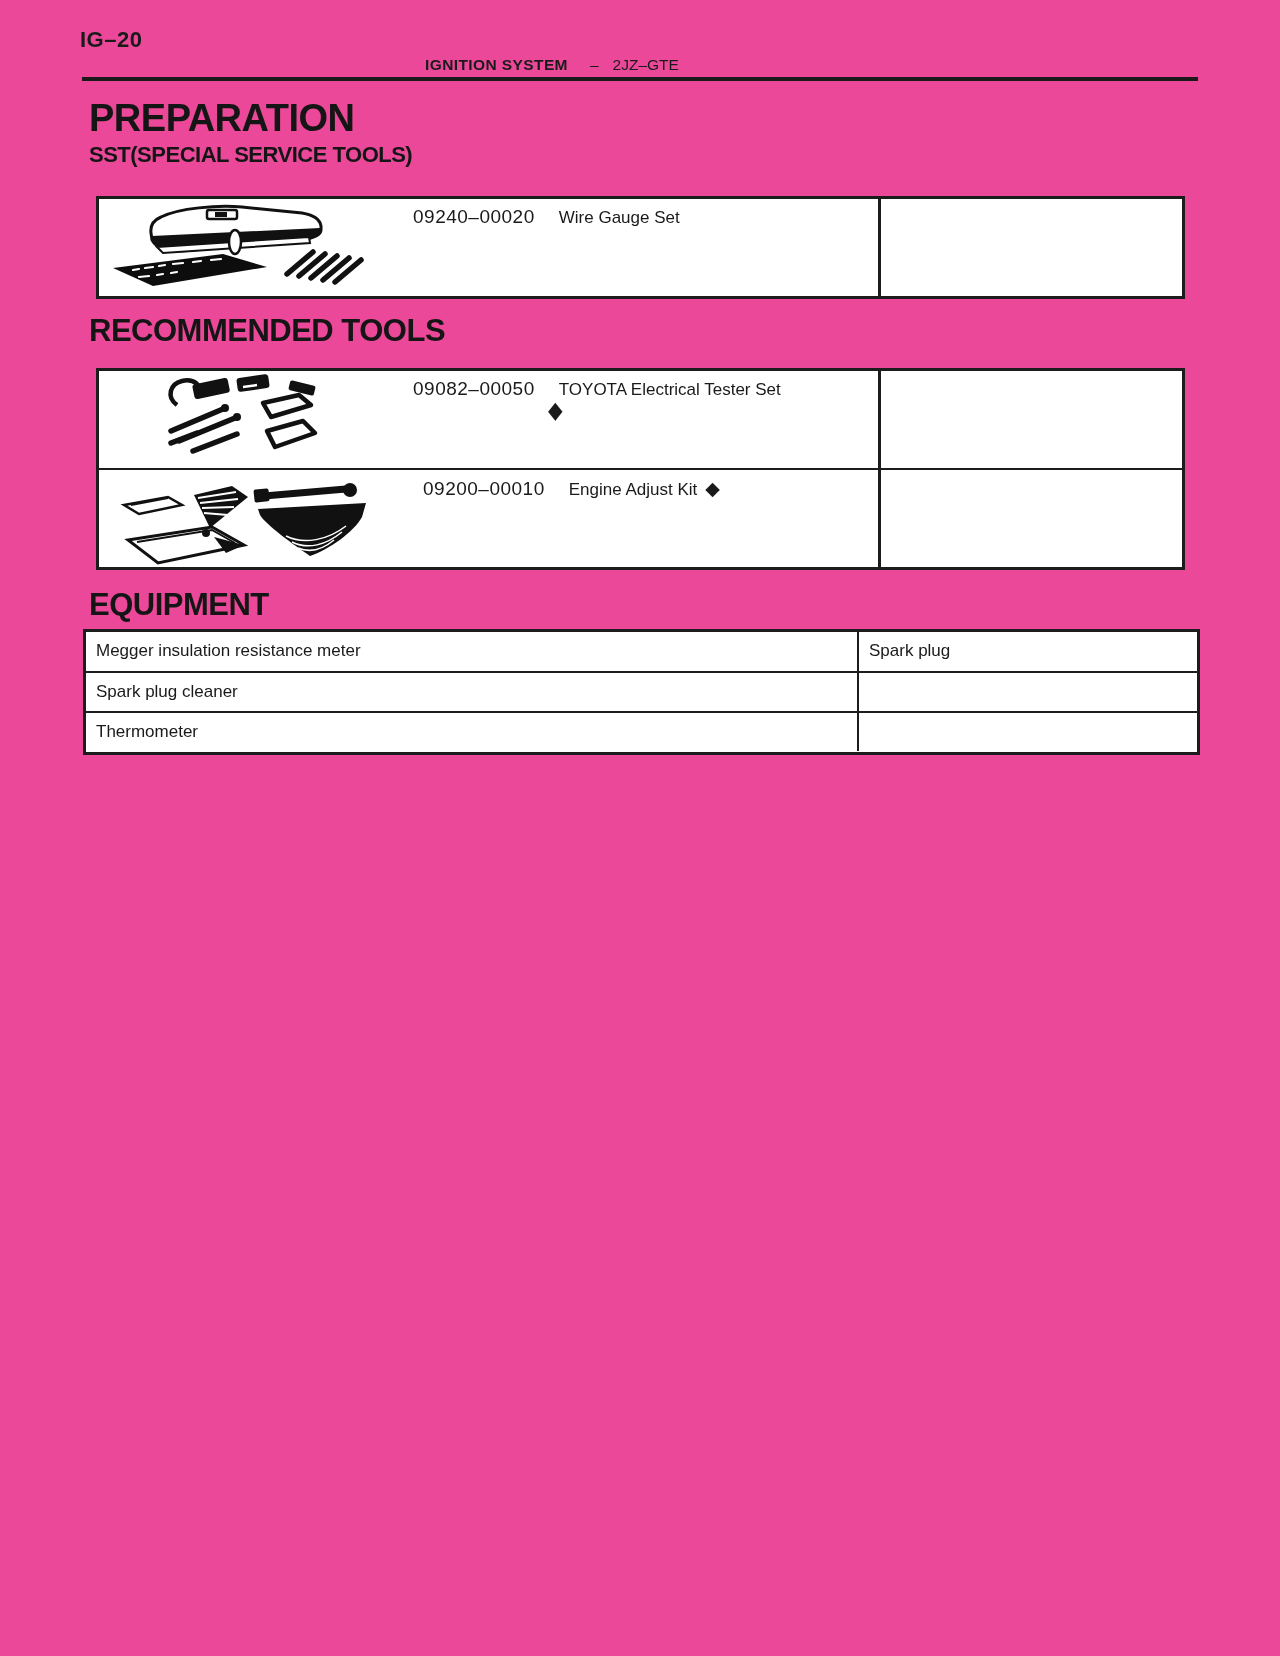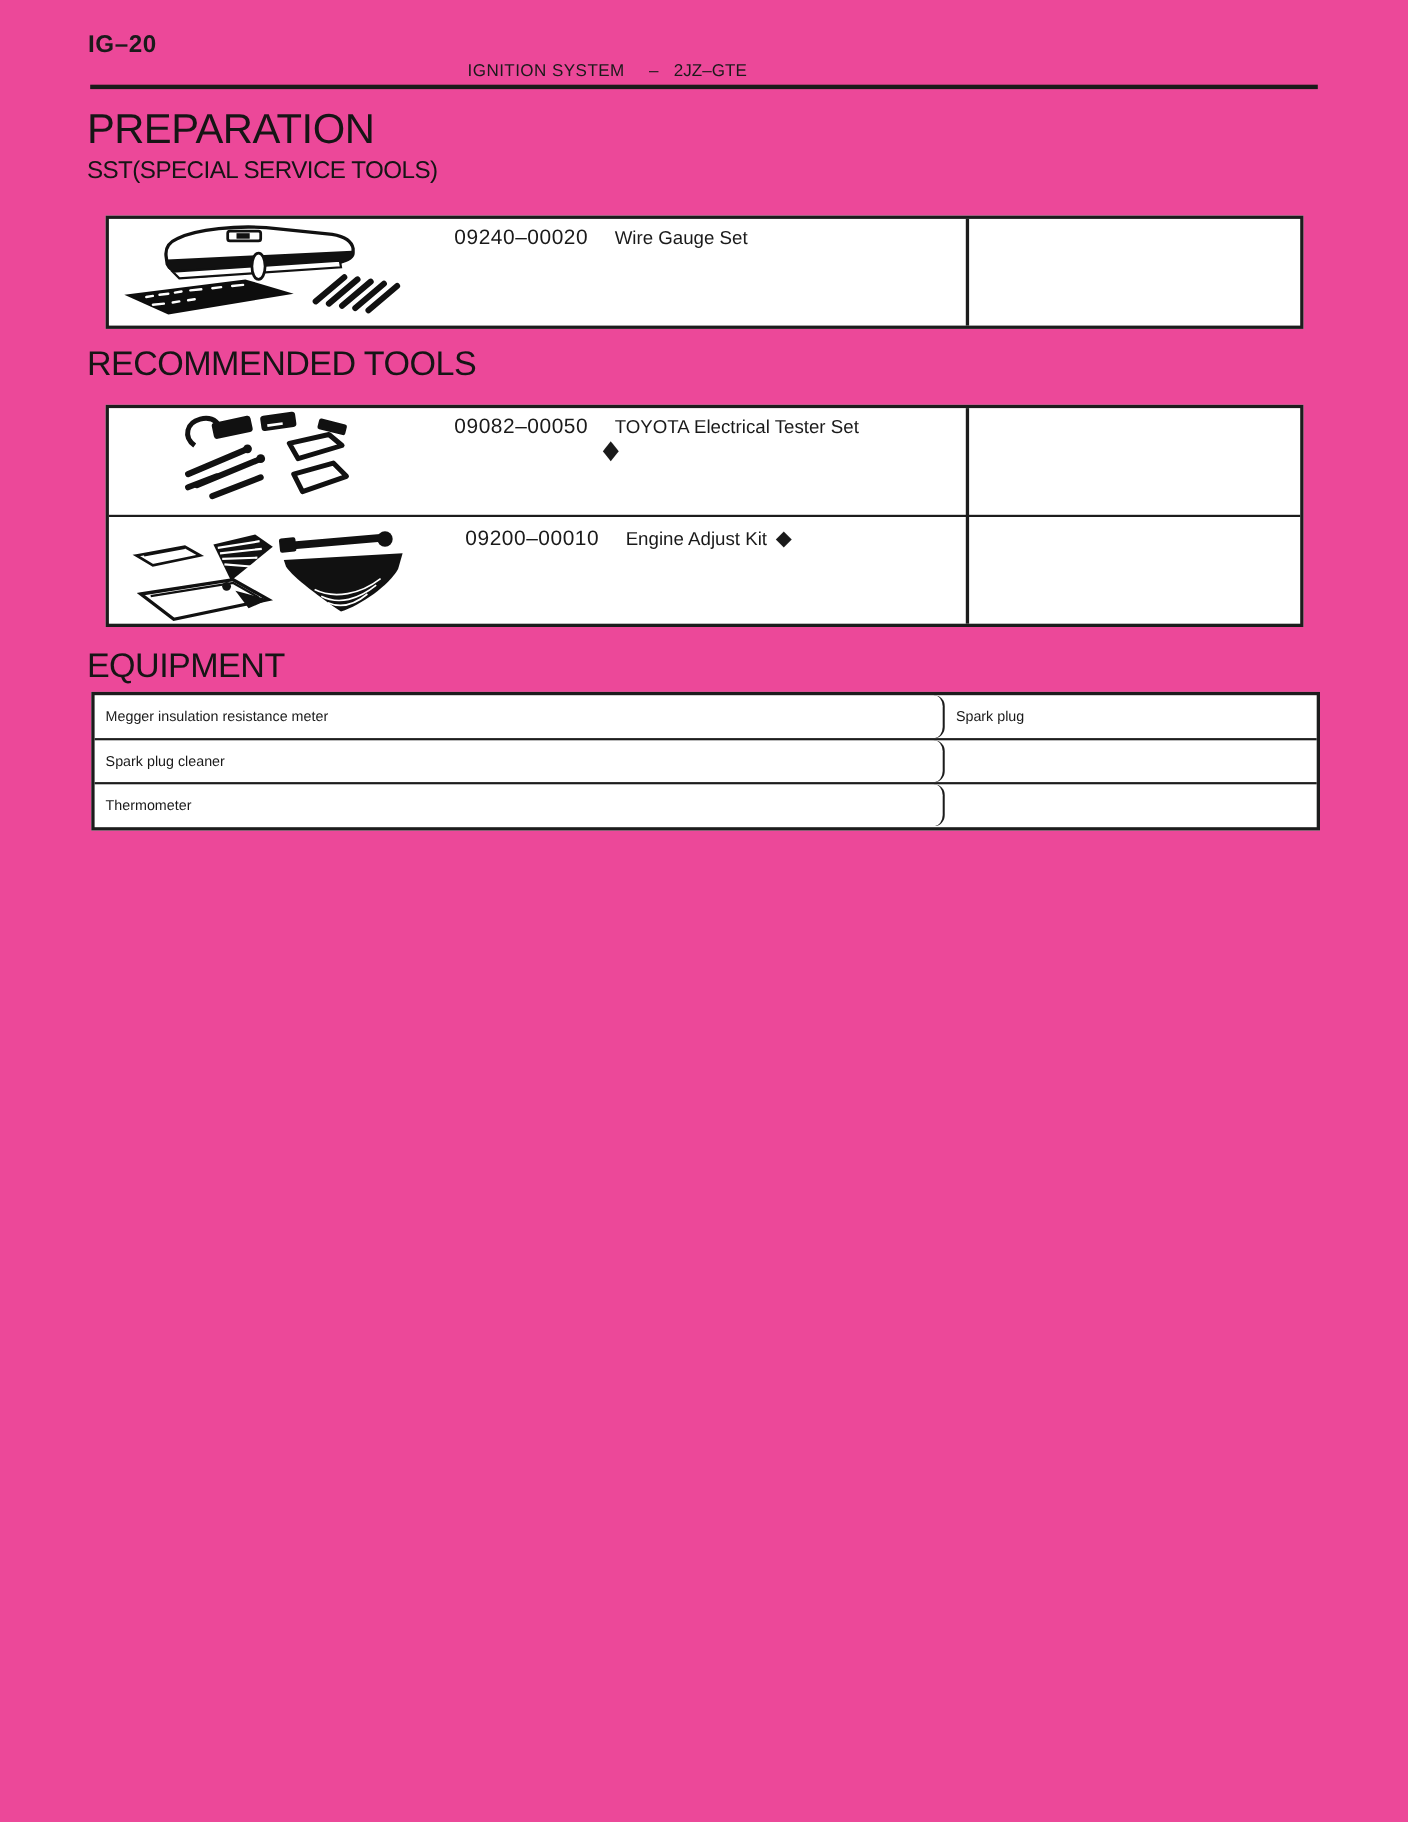--- a/index.html
+++ b/index.html
@@ -16,30 +16,30 @@
 
   
   .page-number {
     left:80px; top:27px;
     font-size:22px; font-weight:bold; letter-spacing:0.5px;
   }
   .center-header {
     left:425px; top:56px;
     font-size:15.5px; white-space:nowrap;
   }
-  .center-header .hdr-title { font-weight:normal; letter-spacing:0.4px; }
+  .center-header .hdr-title { font-weight:bold; letter-spacing:0.4px; }
   .center-header .hdr-sep { margin:0 14px 0 22px; }
   .header-rule {
     left:82px; top:77px; width:1116px; height:3.5px;
     background:#1a1a1a;
   }
 
   
   .heading {
-    left:79px; margin:0; font-weight:normal; color:#151515;
+    left:89px; margin:0; font-weight:bold; color:#151515;
     letter-spacing:-0.5px; line-height:1;
   }
   .h-preparation { top:99px;  font-size:38px; }
   .h-sst         { top:144px; font-size:22px; }
   .h-rectools    { top:315px; font-size:31px; }
   .h-equipment   { top:589px; font-size:31px; }
 
   
   .tool-table {
     border:3px solid #1c1c1c; background:#fff;
@@ -72,22 +72,22 @@
   .illus { position:absolute; }
 
   
   .equip-table {
     left:83px; top:629px; width:1117px;
     border:3px solid #1c1c1c; background:#fff; box-sizing:border-box;
   }
   .equip-row { display:flex; height:38.5px; border-bottom:2px solid #1c1c1c; }
   .equip-row:last-child { border-bottom:none; height:39px;flex-direction:column; }
   .equip-cell {
-    font-size:13px; line-height:38px; padding-left:10px;
-    box-sizing:border-box; overflow:hidden; white-space:nowrap;border-radius:10px;
+    font-size:17px; line-height:38px; padding-left:10px;
+    box-sizing:border-box; overflow:hidden; white-space:nowrap;
   }
   .equip-cell.left  { width:773px; border-right:2.5px solid #1c1c1c; }
   .equip-cell.right { flex:1; }
 </style>
 </head>
 <body>
 
 <div class="page">
 
   <div class="abs page-number">IG–20</div>

